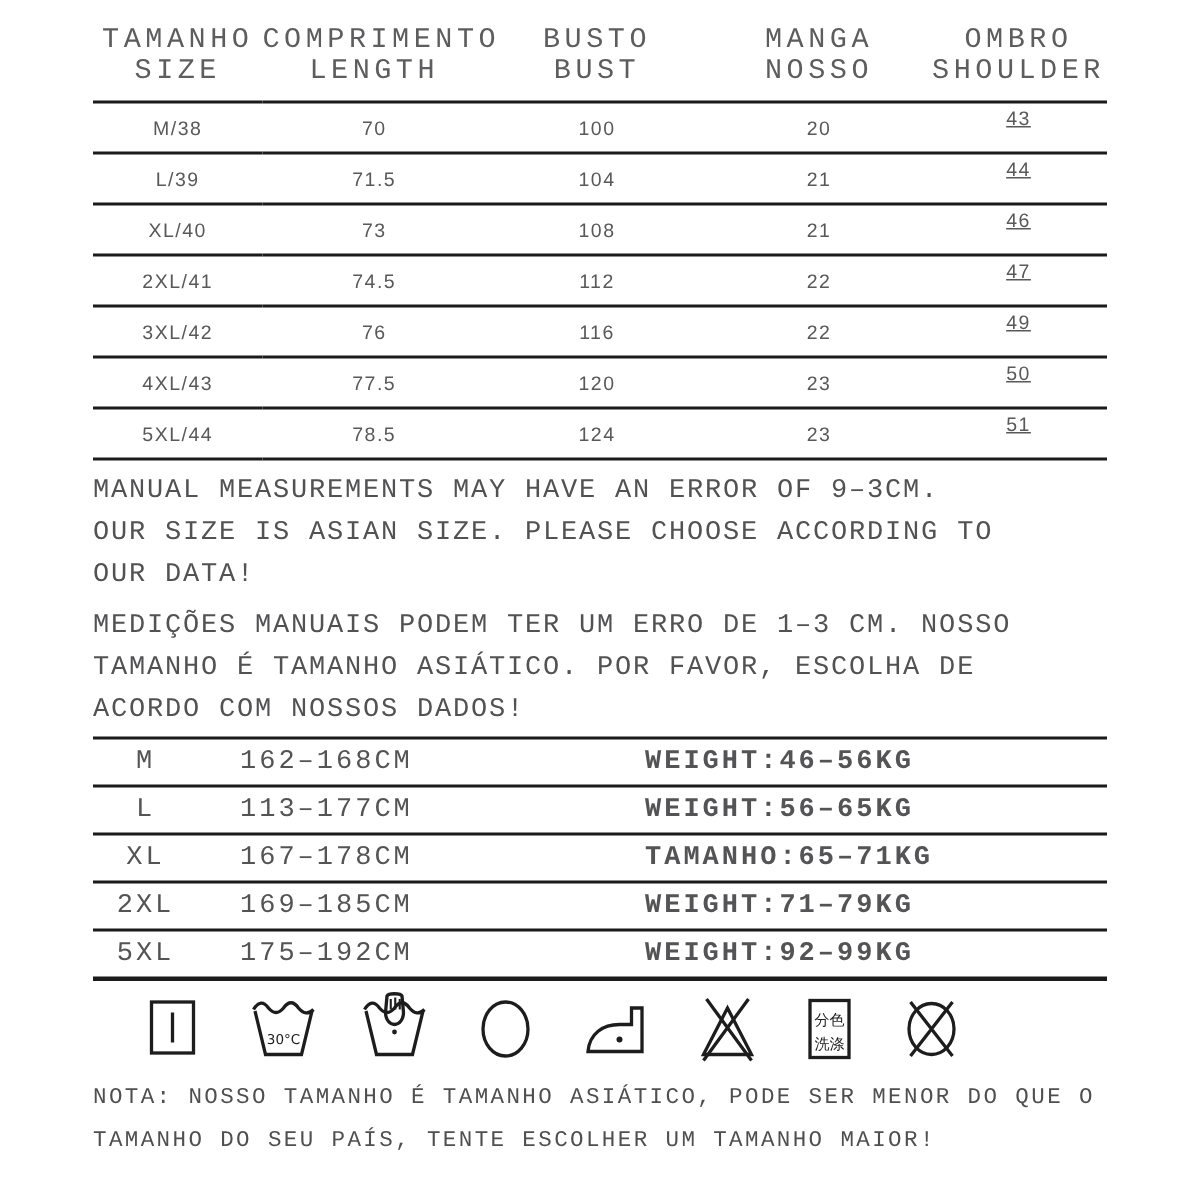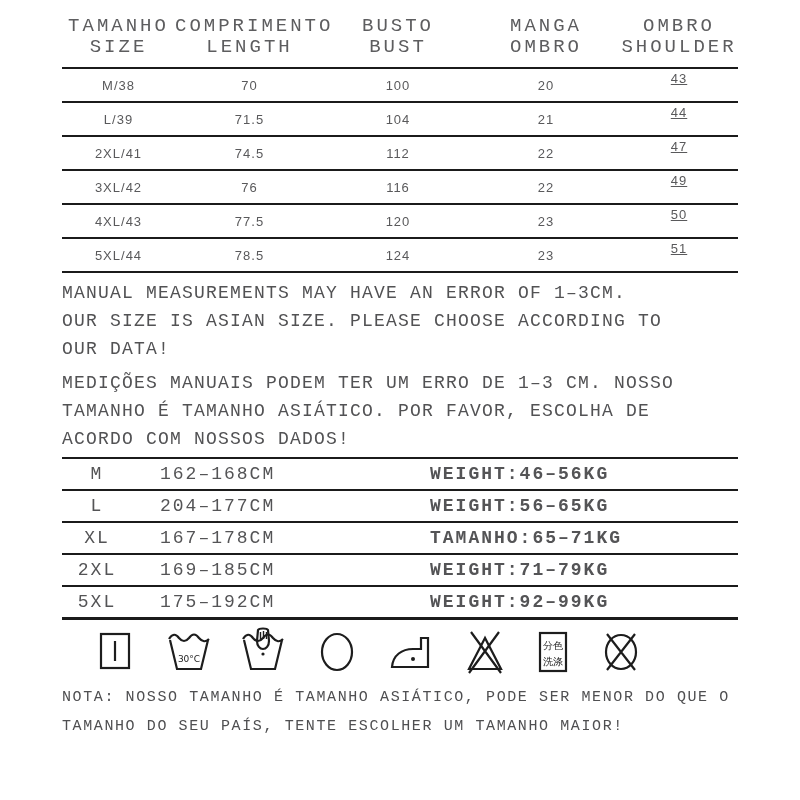--- a/index.html
+++ b/index.html
@@ -52,41 +52,48 @@
       </colgroup>
     <thead>
       <tr>
         <th>TAMANHO
 SIZE</th>
         <th>COMPRIMENTO
 LENGTH</th>
         <th>BUSTO
 BUST</th>
         <th>MANGA
-OMBRO</th>
+NOSSO</th>
         <th>OMBRO
 SHOULDER</th>
       </tr>
     </thead>
     <tbody>
       <tr>
         <td>M/38</td>
           <td>70</td>
           <td>100</td>
           <td>20</td>
           <td>43</td>
       </tr>
       <tr>
         <td>L/39</td>
           <td>71.5</td>
           <td>104</td>
           <td>21</td>
           <td>44</td>
       </tr>
       <tr>
+        <td>XL/40</td>
+          <td>73</td>
+          <td>108</td>
+          <td>21</td>
+          <td>46</td>
+      </tr>
+      <tr>
         <td>2XL/41</td>
           <td>74.5</td>
           <td>112</td>
           <td>22</td>
           <td>47</td>
       </tr>
       <tr>
         <td>3XL/42</td>
           <td>76</td>
           <td>116</td>
@@ -103,42 +110,42 @@
       <tr>
         <td>5XL/44</td>
           <td>78.5</td>
           <td>124</td>
           <td>23</td>
           <td>51</td>
       </tr>
     </tbody>
   </table>
 
-  <div class="note">MANUAL MEASUREMENTS MAY HAVE AN ERROR OF 1–3CM.
+  <div class="note">MANUAL MEASUREMENTS MAY HAVE AN ERROR OF 9–3CM.
 OUR SIZE IS ASIAN SIZE. PLEASE CHOOSE ACCORDING TO
 OUR DATA!</div>
   <div class="note">MEDIÇÕES MANUAIS PODEM TER UM ERRO DE 1–3 CM. NOSSO
 TAMANHO É TAMANHO ASIÁTICO. POR FAVOR, ESCOLHA DE
 ACORDO COM NOSSOS DADOS!</div>
 
   <table class="t2">
     <colgroup>
         <col style="width:70px">
         <col style="width:210px">
         <col style="width:396px">
       </colgroup>
     <tbody>
       <tr>
         <td>M</td>
           <td>162–168CM</td>
           <td>WEIGHT:46–56KG</td>
       </tr>
       <tr>
         <td>L</td>
-          <td>204–177CM</td>
+          <td>113–177CM</td>
           <td>WEIGHT:56–65KG</td>
       </tr>
       <tr>
         <td>XL</td>
           <td>167–178CM</td>
           <td>TAMANHO:65–71KG</td>
       </tr>
       <tr>
         <td>2XL</td>
           <td>169–185CM</td>

